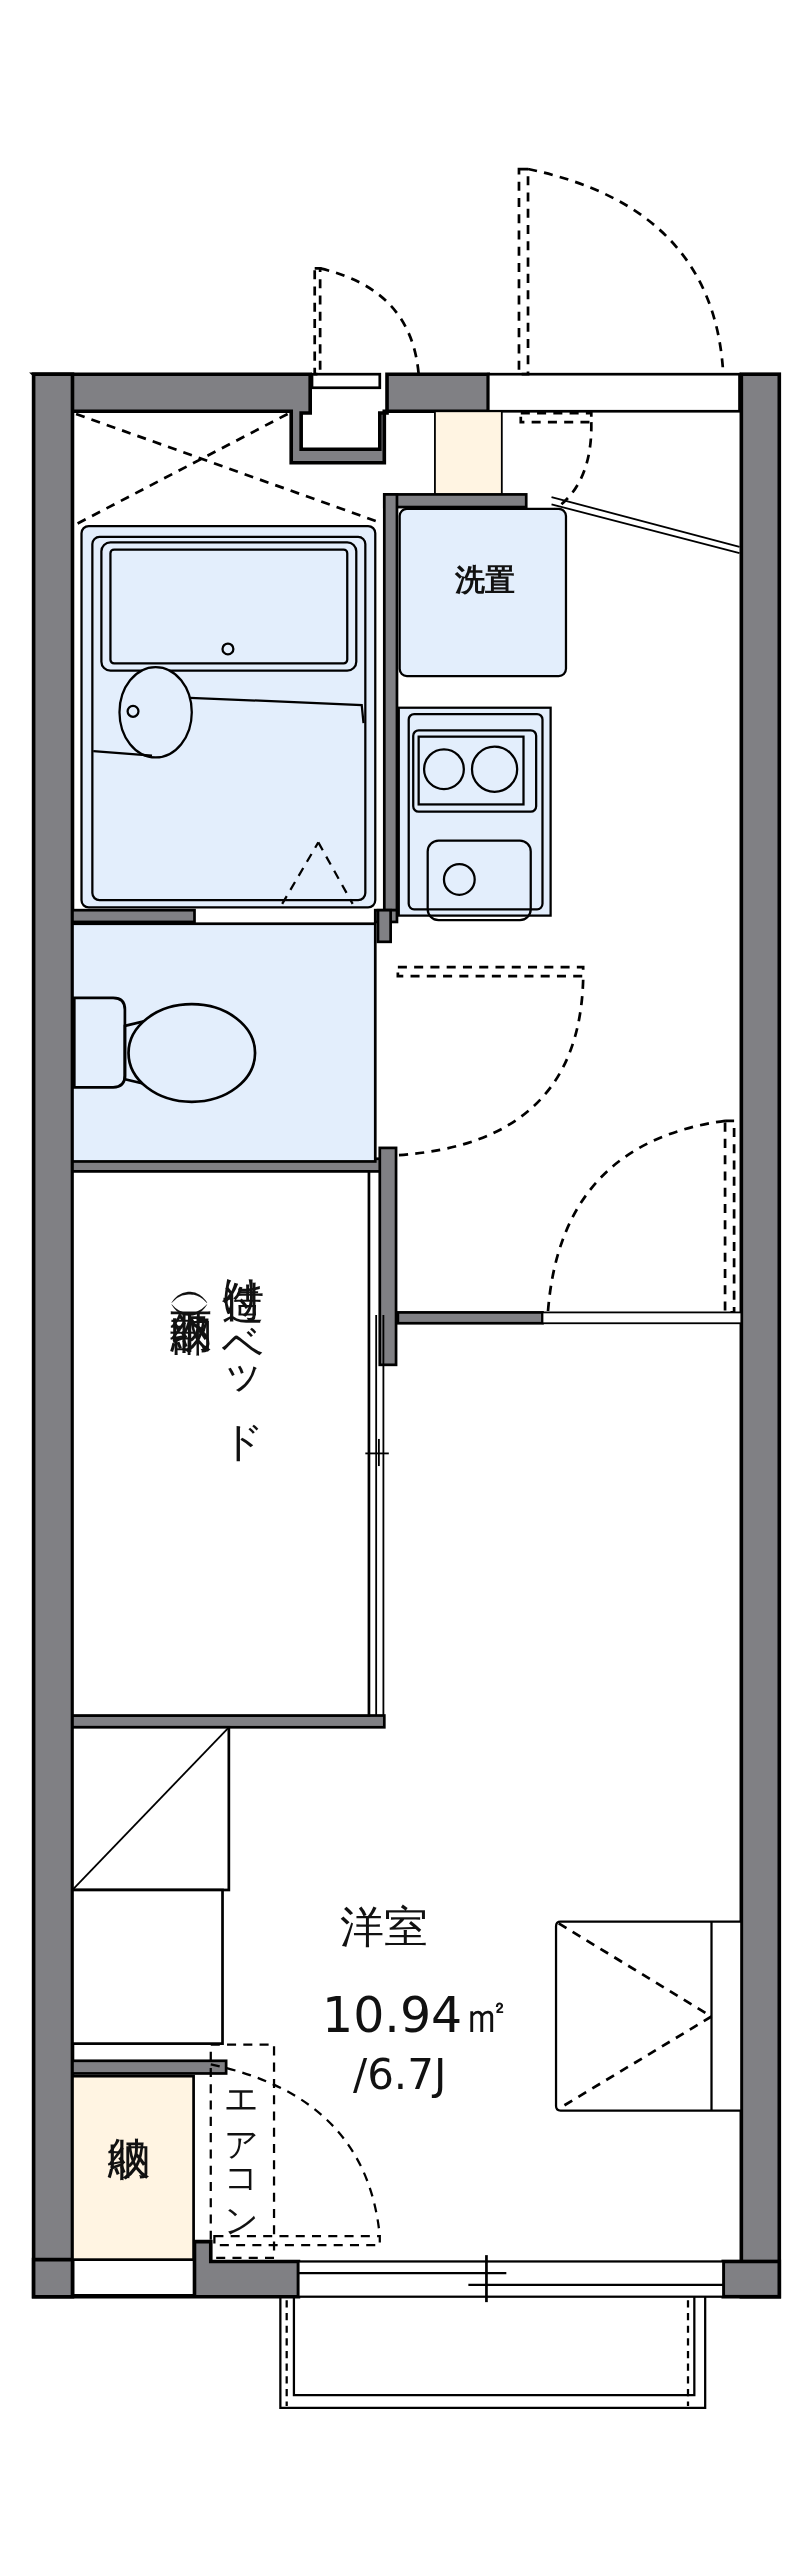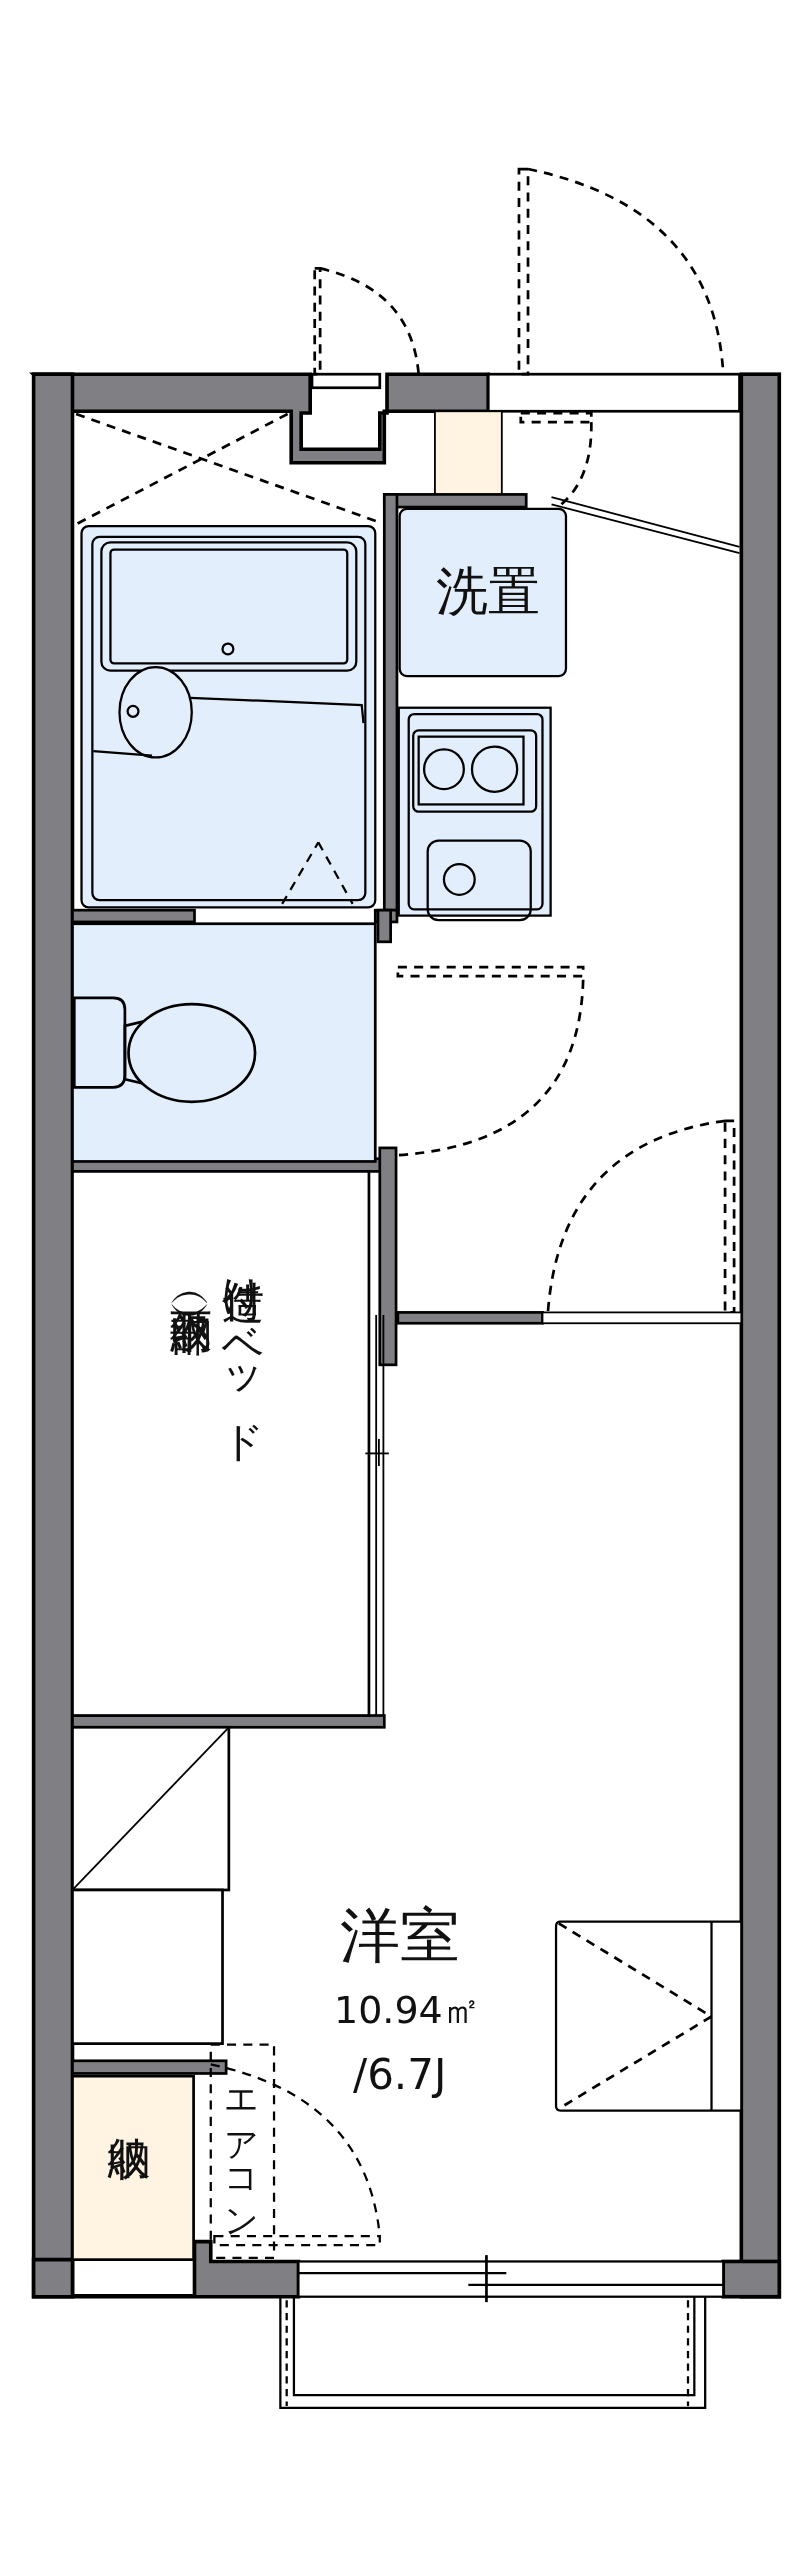--- a/index.html
+++ b/index.html
@@ -147,25 +147,25 @@
     <line x1="538" y1="2495" x2="538" y2="2547" stroke-width="3"></line>
   </g>
   <g stroke="#000" stroke-width="2.5" fill="none">
     <path d="M310,2541 L310,2664 L780,2664 L780,2541"></path>
     <path d="M325,2541 L325,2650 L768,2650 L768,2541"></path>
     <line x1="317" y1="2545" x2="317" y2="2662" stroke-dasharray="8,6"></line>
     <line x1="761" y1="2545" x2="761" y2="2662" stroke-dasharray="8,6"></line>
   </g>
 </svg>
 
-<div class="lbl" style="left:436px; top:565px; font-size:52px;">洗置</div>
+<div class="lbl" style="left:455px; top:565px; font-size:30px;font-weight:bold;">洗置</div>
 
 <div class="lbl vert" style="left:222px; top:1249px; font-size:42px;">造付けベッド</div>
 <div class="lbl vert" style="left:170px; top:1279px; font-size:42px;">（下部収納）</div>
 
-<div class="lbl" style="left:340px; top:1905px; font-size:60px;">洋室</div>
-<div class="lbl" style="left:334px; top:1991px; font-size:38px;">10.94㎡</div>
+<div class="lbl" style="left:340px; top:1905px; font-size:44px;">洋室</div>
+<div class="lbl" style="left:322px; top:1991px; font-size:49px;">10.94㎡</div>
 <div class="lbl" style="left:353px; top:2045px; font-size:42px;margin-top:9px;">/6.7J</div>
 
 <div class="lbl vert" style="left:108px; top:2104px; font-size:43px;">収納</div>
 
 <div class="lbl vert" style="left:225px; top:2070px; font-size:34px;">エアコン</div>
 
 
 </body></html>

